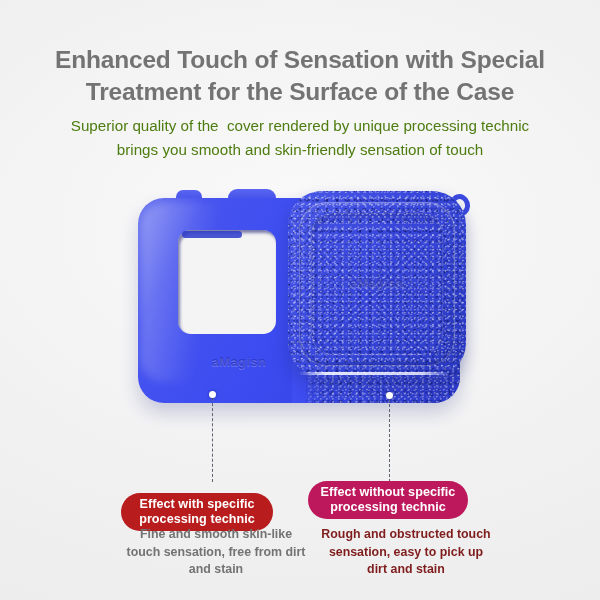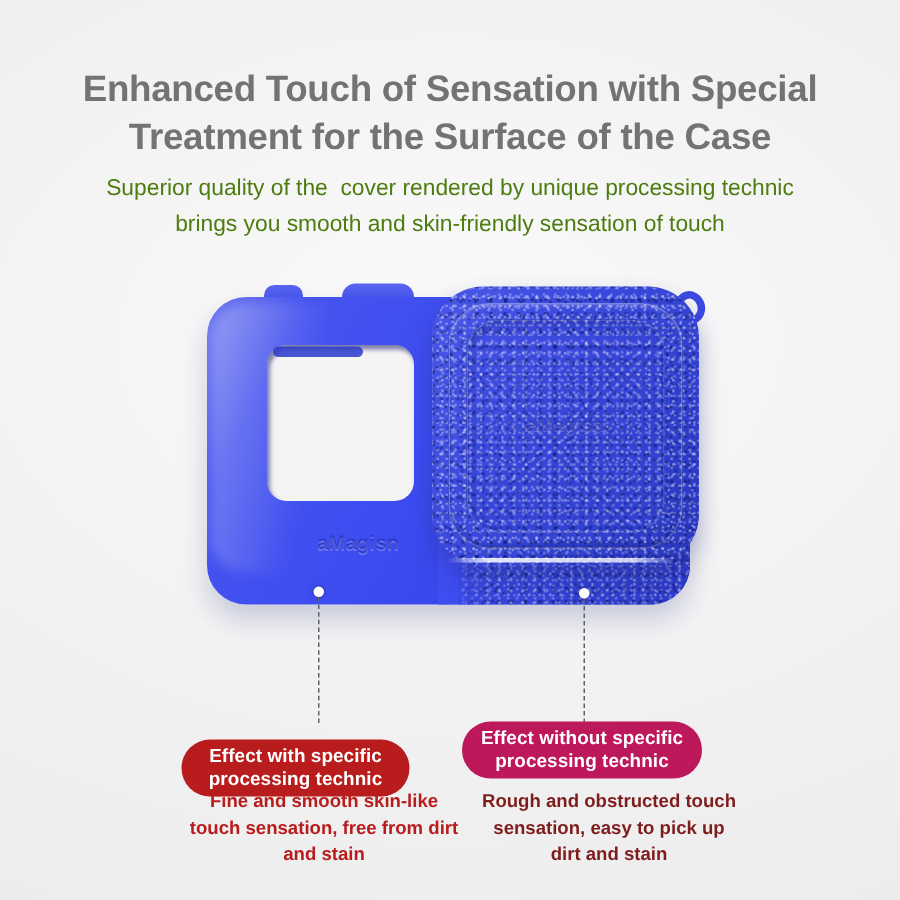--- a/index.html
+++ b/index.html
@@ -285,21 +285,21 @@
 
   .caption {
     position: absolute;
     top: 526px;
     text-align: center;
     font-size: 12.4px;
     line-height: 1.42;
     font-weight: bold;
     z-index: 5;
   }
-  .caption-good { left: 125px; width: 182px; color: #b91c1c; }
+  .caption-good { left: 125px; width: 182px; color: #737373; }
   .caption-bad  { left: 318px; width: 176px; color: #7f1d1d; }
 </style>
 </head>
 <body>
 
 <div id="page">
 
   <h1 class="headline layer">Enhanced Touch of Sensation with Special Treatment for the Surface of the Case</h1>
 
   <p class="subhead layer">Superior quality of the  cover rendered by unique processing technic brings you smooth and skin-friendly sensation of touch</p>

